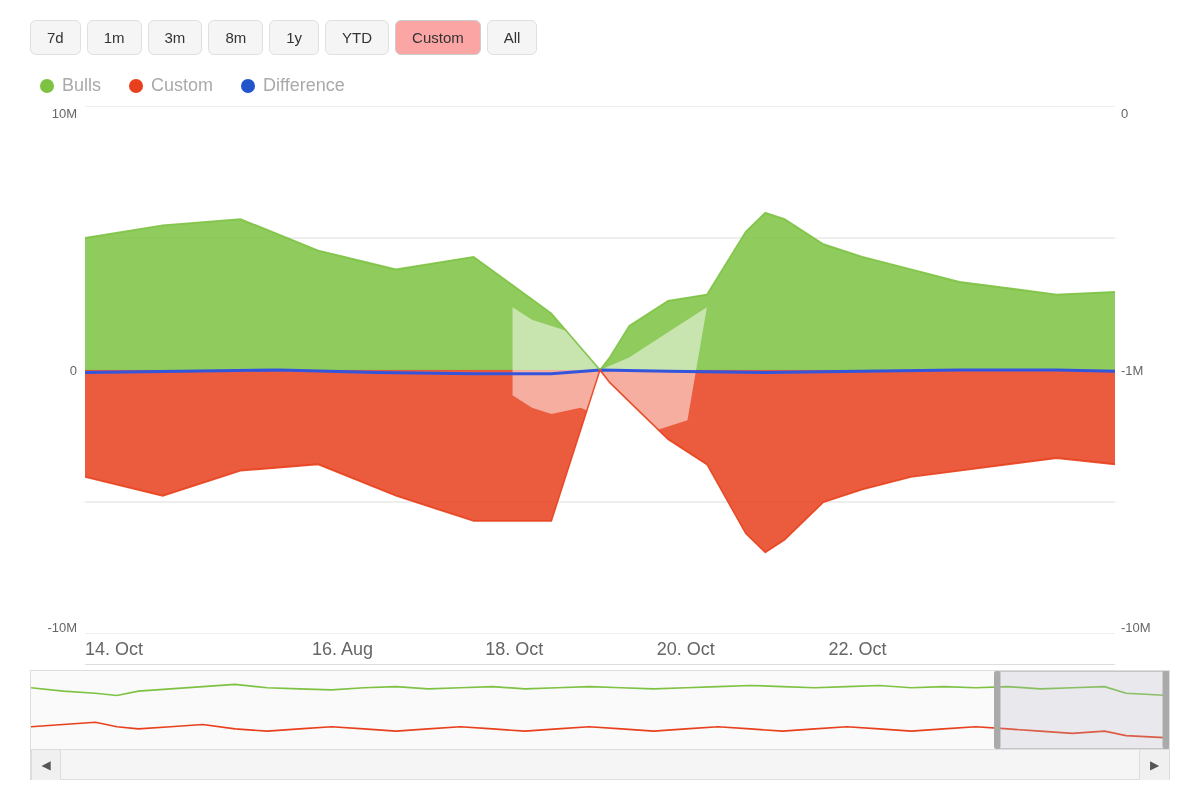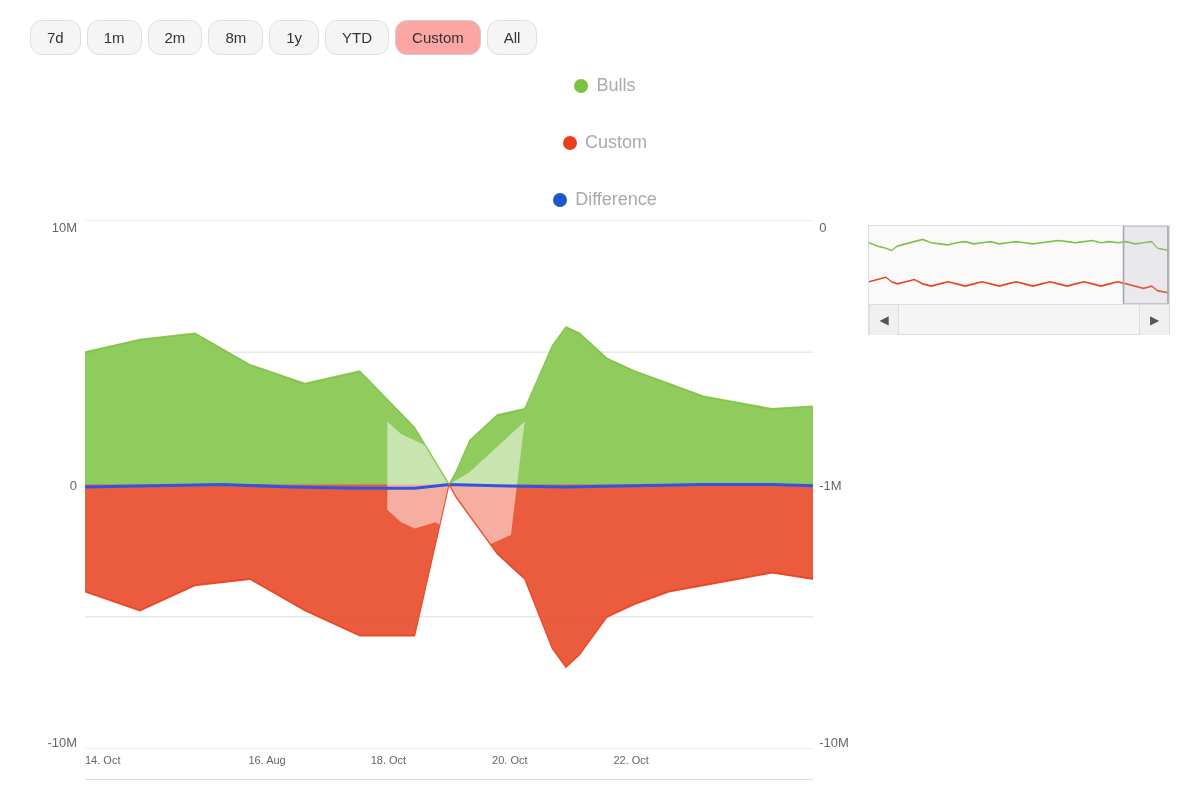--- a/index.html
+++ b/index.html
@@ -22,40 +22,39 @@
     
     .time-buttons {
       display: flex;
       gap: 6px;
       margin-bottom: 20px;
       flex-wrap: wrap;
     }
     .time-btn {
       padding: 8px 16px;
       border: 1px solid #e0e0e0;
-      border-radius: 12px;
+      border-radius: 6px;
       background: #f5f5f5;
       cursor: pointer;
       font-size: 15px;
       color: #333;
       font-weight: 500;
     }
     .time-btn.active {
       background: #fca5a5;
       border-color: #ccc;
     }
 
     
     .legend {
       display: flex;
       align-items: center;
-      gap: 36px;
+      gap: 28px;
       margin-bottom: 10px;
       padding-left: 10px;
-      flex-direction: column;
     }
     .legend-item {
       display: flex;
       align-items: center;
       gap: 8px;
     }
     .legend-dot {
       width: 14px;
       height: 14px;
       border-radius: 50%;
@@ -63,21 +62,21 @@
     .legend-label {
       font-size: 18px;
       color: #aaa;
       font-weight: 400;
     }
 
     
     .chart-wrapper {
       flex: 1;
       display: flex;
-      flex-direction: row;
+      flex-direction: column;
       min-height: 0;
     }
 
     .main-chart-container {
       position: relative;
       flex: 1;
       display: flex;
       min-height: 0;
     }
 
@@ -124,21 +123,21 @@
 
     .x-axis {
       display: flex;
       justify-content: space-between;
       padding-left: 0;
       height: 30px;
       align-items: flex-start;
       padding-top: 5px;
     }
     .x-label {
-      font-size: 11px;
+      font-size: 18px;
       color: #666;
       flex: 1;
       text-align: center;
     }
     .x-label:first-child { text-align: left; }
     .x-label:last-child { text-align: right; }
 
     
     .mini-chart-wrapper {
       height: 110px;
@@ -204,21 +203,21 @@
     }
   </style>
 </head>
 <body>
 
 <div class="container">
 
   <div class="time-buttons">
     <button class="time-btn">7d</button>
     <button class="time-btn">1m</button>
-    <button class="time-btn">2m</button>
+    <button class="time-btn">3m</button>
     <button class="time-btn">8m</button>
     <button class="time-btn">1y</button>
     <button class="time-btn">YTD</button>
     <button class="time-btn active">Custom</button>
     <button class="time-btn">All</button>
   </div>
 
   <div class="legend">
     <div class="legend-item">
       <div class="legend-dot" style="background:#7dc242;"></div>

